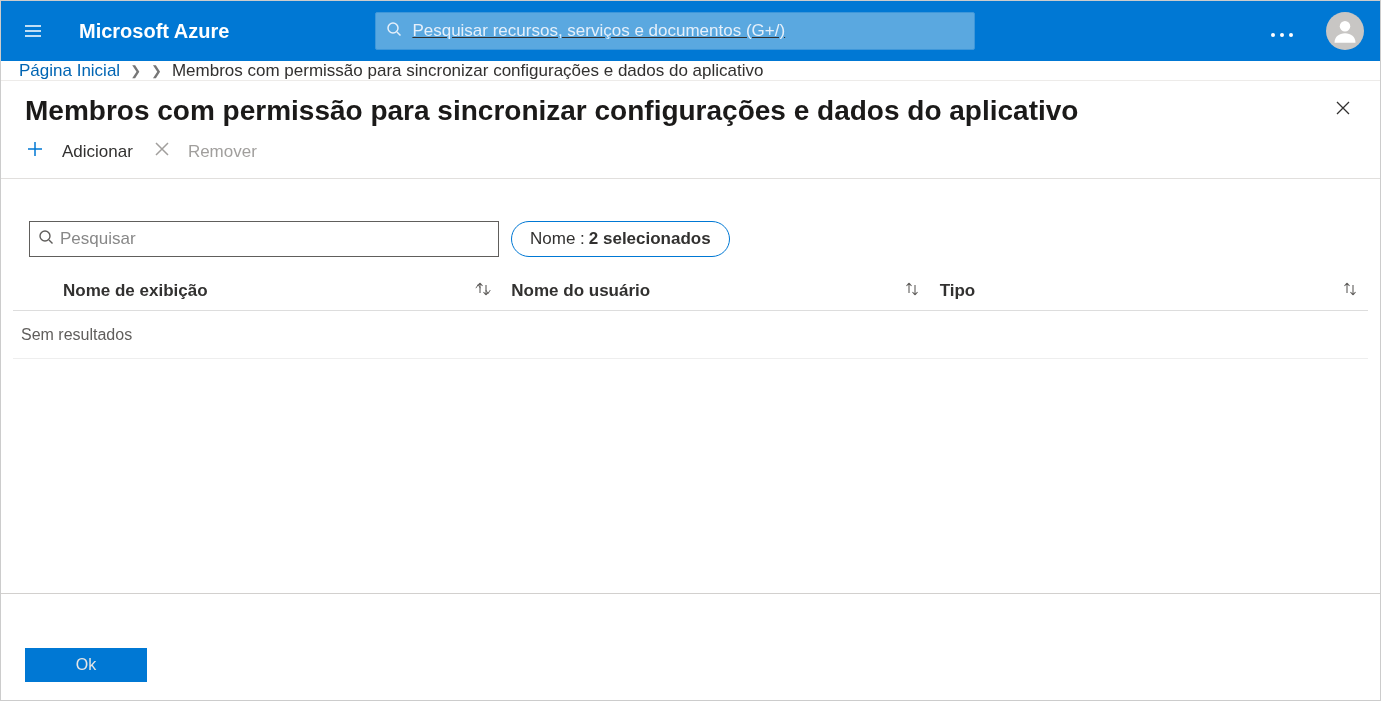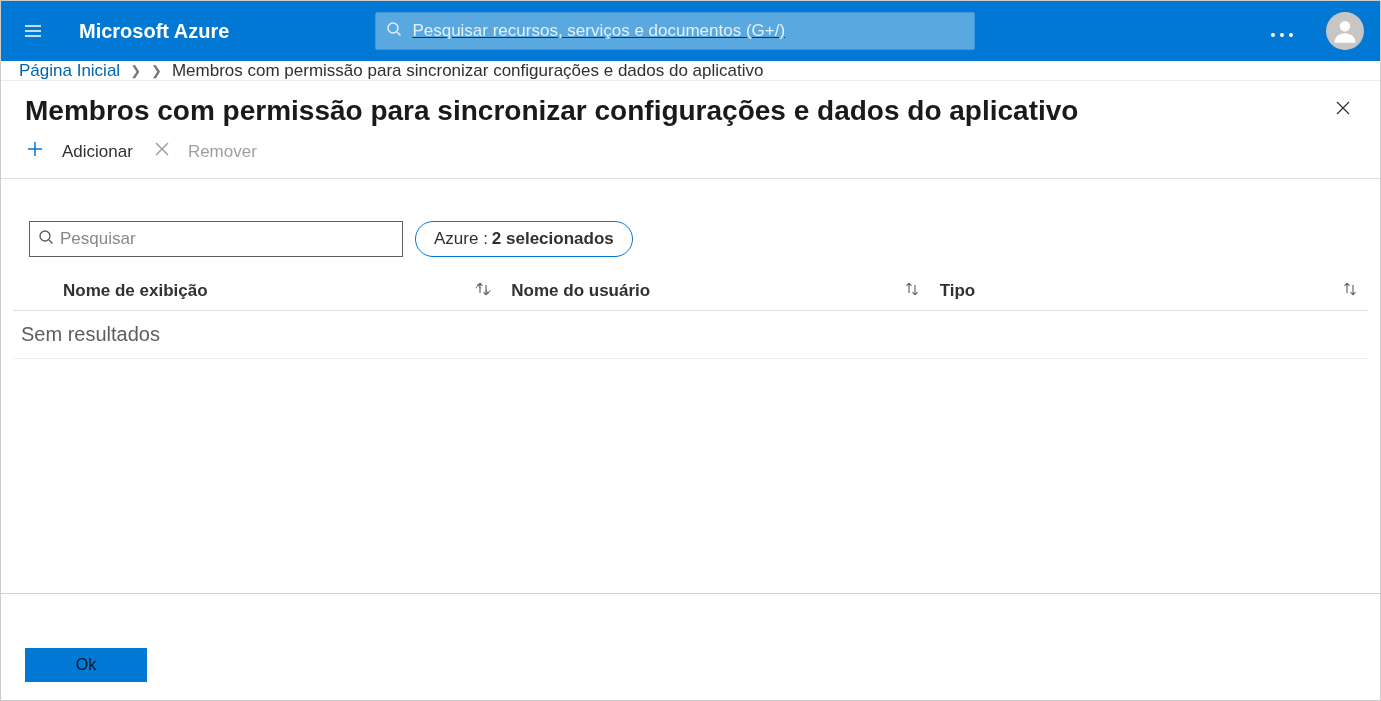--- a/index.html
+++ b/index.html
@@ -35,40 +35,40 @@
 
     
     .toolbar { display:flex; align-items:center; gap: 20px; padding: 6px 24px 14px 24px; border-bottom:1px solid #e1dfdd; }
     .tool-btn { display:flex; align-items:center; gap:17px; font-size:17px; cursor:pointer; color:#323130; }
     .tool-btn .icon { color:#0078d4; }
     .tool-btn.disabled { color:#a19f9d; cursor:default; }
     .tool-btn.disabled .icon { color:#a19f9d; }
 
     
     .filter-row { display:flex; align-items:center; gap: 12px; padding: 42px 28px 14px 28px; }
-    .filter-search { width: 374px; height: 36px; border:1px solid #605e5c; display:flex; align-items:center; padding:0 8px; }
+    .filter-search { width: 470px; height: 36px; border:1px solid #605e5c; display:flex; align-items:center; padding:0 8px; }
     .filter-search .sicon { color:#605e5c; margin-right:6px; }
     .filter-search input { flex:1; border:none; outline:none; font-size:17px; }
     .filter-search input::placeholder { color:#888; }
     .pill { height:36px; border:1px solid #0078d4; border-radius:18px; display:flex; align-items:center; padding: 0 18px; font-size:17px; cursor:pointer; color:#323130; gap:4px; }
     .pill .bold { font-weight:700; }
 
     
     .table-wrap { flex:1; overflow:auto; padding: 0 12px; text-align: center; }
     .thead { display:flex; border-bottom:1px solid #ddd; height:40px; align-items:center; font-weight:600; font-size:17px; }
     .col-check { width:50px; }
     .col-display { flex: 1 1 420px; display:flex; align-items:center; justify-content:space-between; padding-right:20px; }
     .col-user { flex: 1 1 400px; display:flex; align-items:center; justify-content:space-between; padding-right:20px; }
     .col-type { flex: 1 1 400px; display:flex; align-items:center; justify-content:space-between; padding-right:10px; }
     .sort-icon { color:#605e5c; font-size:14px; cursor:pointer; }
-    .tbody .row { height:48px; display:flex; align-items:center; border-bottom:1px solid #eee; font-size:20px; color:#605e5c; padding-left:8px; }
+    .tbody .row { height:48px; display:flex; align-items:center; border-bottom:1px solid #eee; font-size:16px; color:#605e5c; padding-left:8px; }
 
     
     .footer { border-top:1px solid #d2d0ce; padding: 18px 24px; background:#fff; }
-    .ok-btn { background:#0078d4; color:#0f172a; border:none; height:34px; width:122px; font-size:16px; cursor:pointer;margin-top:36px; }
+    .ok-btn { background:#0078d4; color:#e5e5e5; border:none; height:34px; width:122px; font-size:16px; cursor:pointer;margin-top:36px; }
 
     svg { flex-shrink:0; }
   </style>
 </head>
 <body>
 
 <div class="app">
 
   <div class="topbar">
     <div class="hamburger">
@@ -145,21 +145,21 @@
     <div class="filter-search">
       <span class="sicon">
         <svg width="16" height="16" viewBox="0 0 16 16" fill="none">
             <circle cx="7" cy="7" r="5" stroke="#605e5c" stroke-width="1.4"></circle>
             <path d="M11 11l3.5 3.5" stroke="#605e5c" stroke-width="1.4"></path>
           </svg>
       </span>
       <input type="text" placeholder="Pesquisar" style="">
     </div>
     <div class="pill">
-      <span>Azure : </span>
+      <span>Nome : </span>
       <span class="bold">2 selecionados</span>
     </div>
   </div>
 
   <div class="table-wrap">
     <div class="thead">
       <div class="col-check"></div>
       <div class="col-display">
         <span>Nome de exibição</span>
         <span class="sort-icon">

